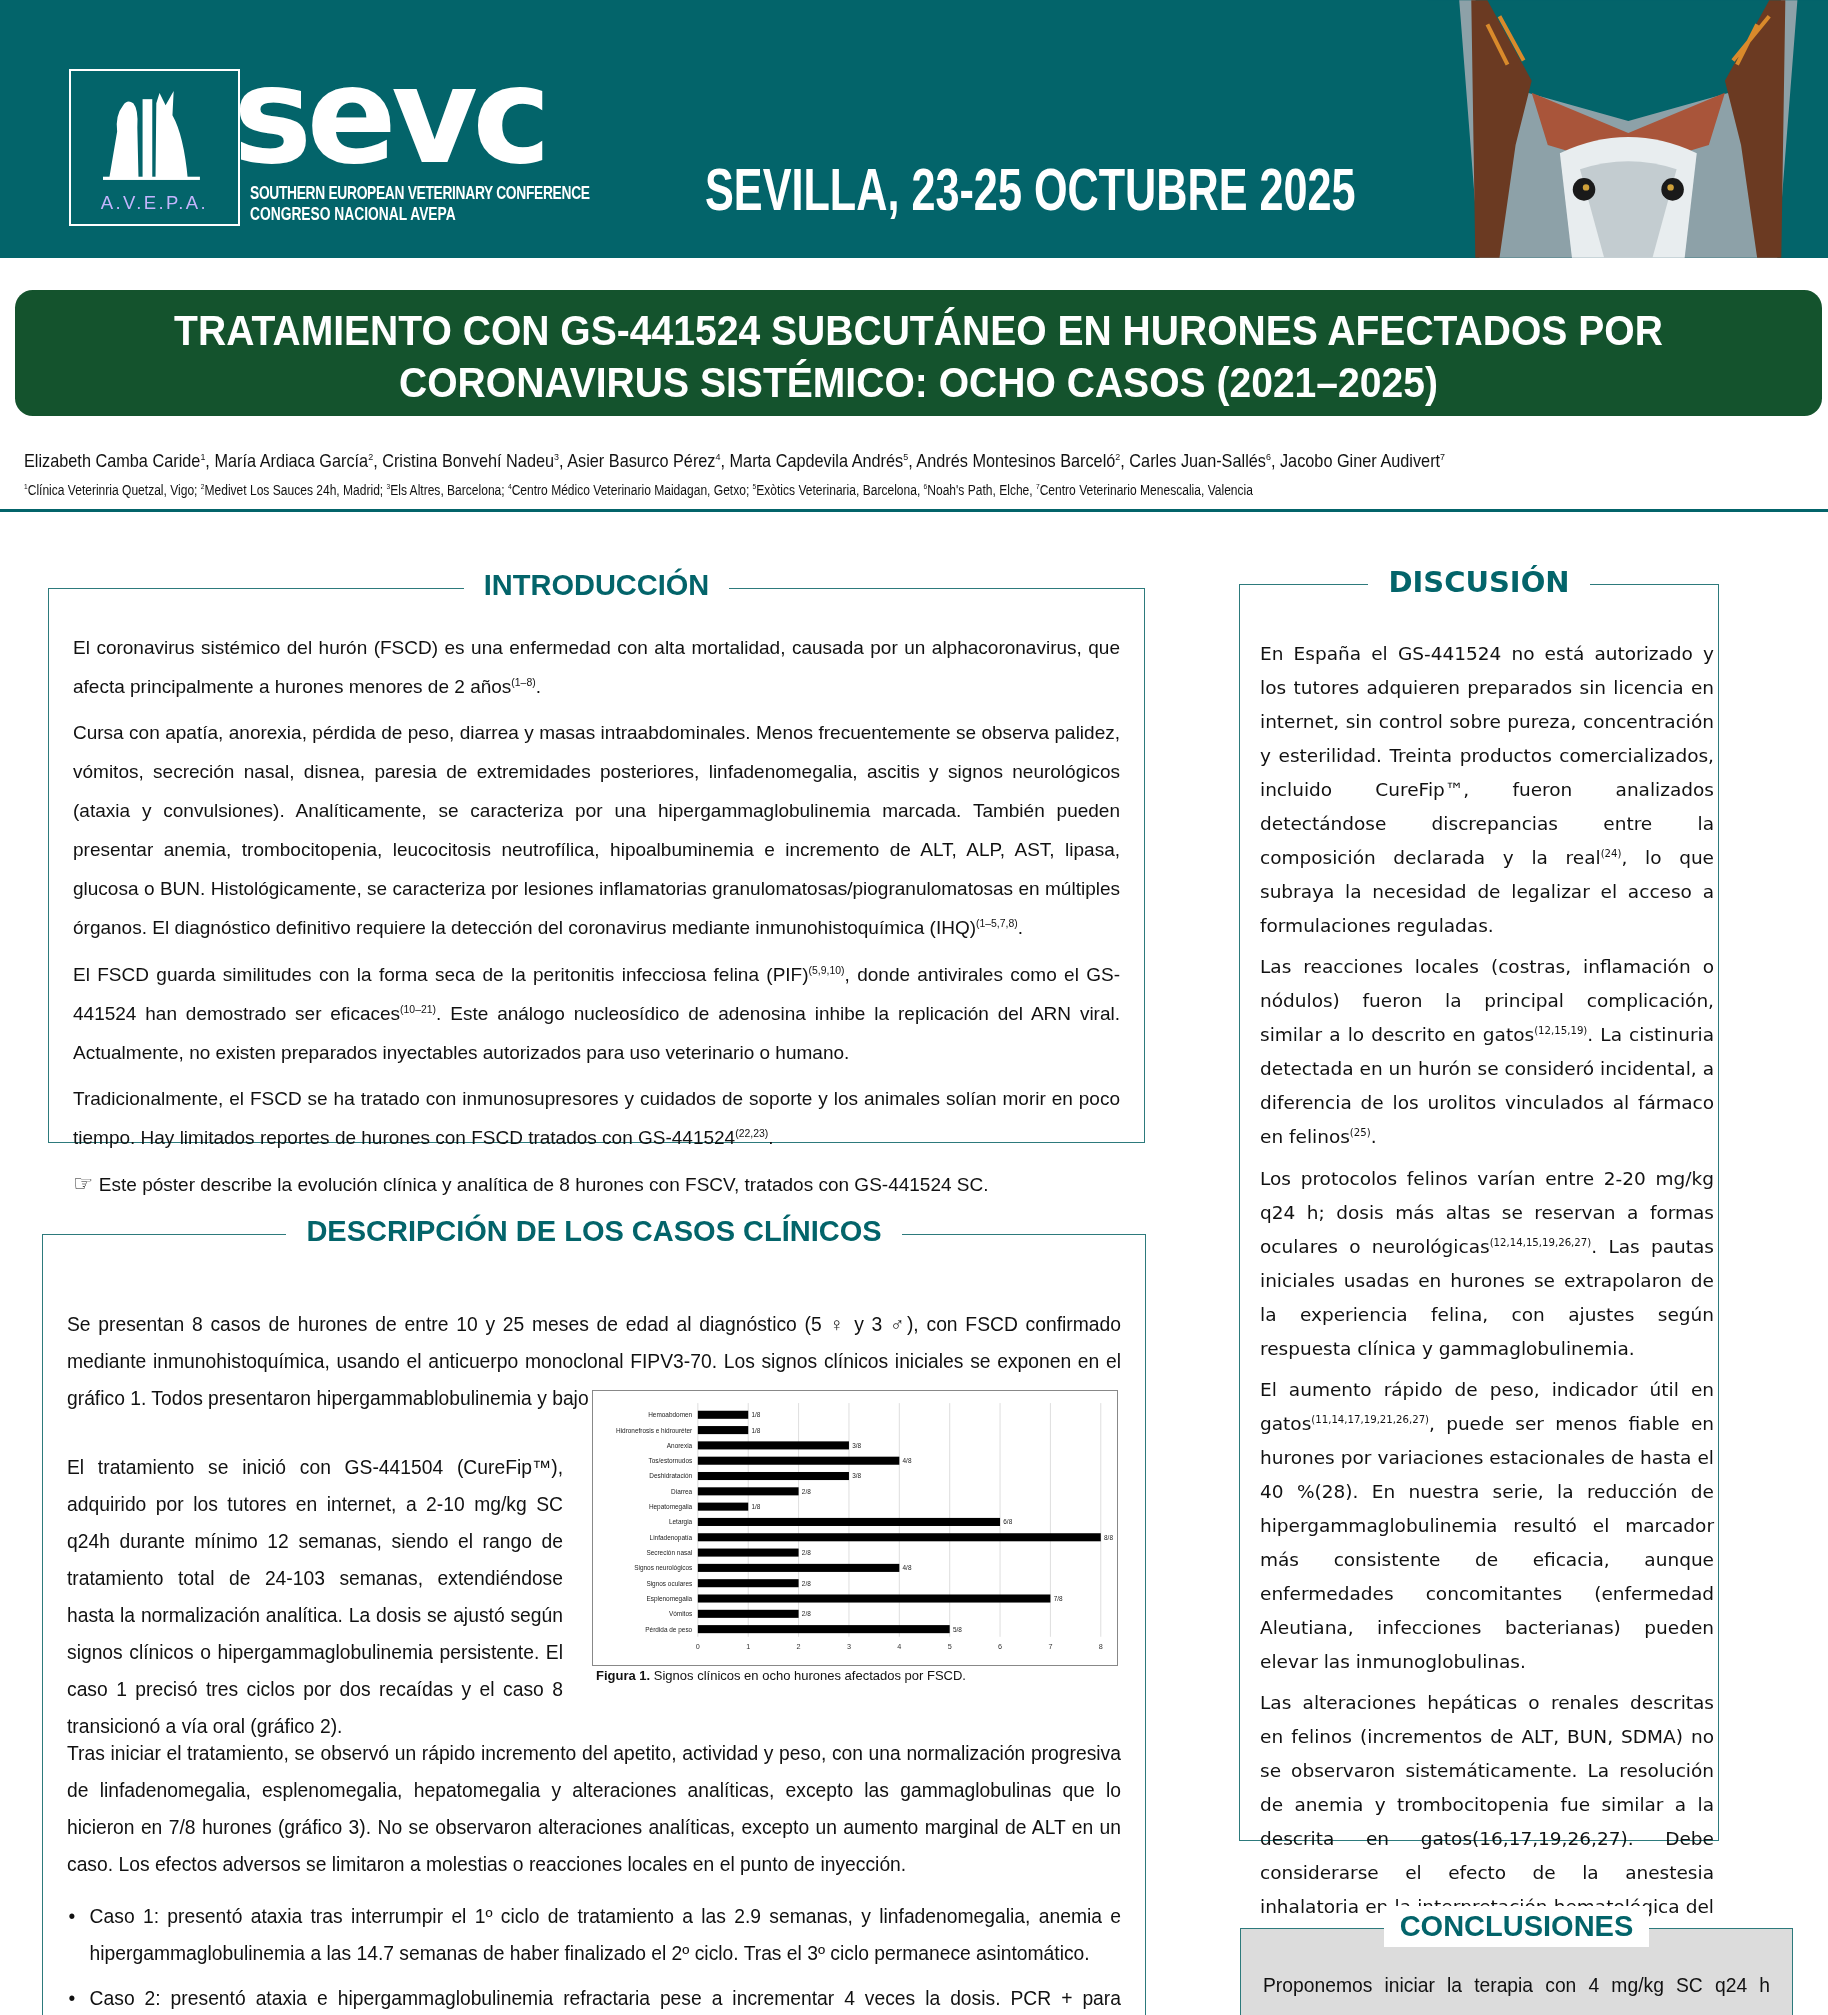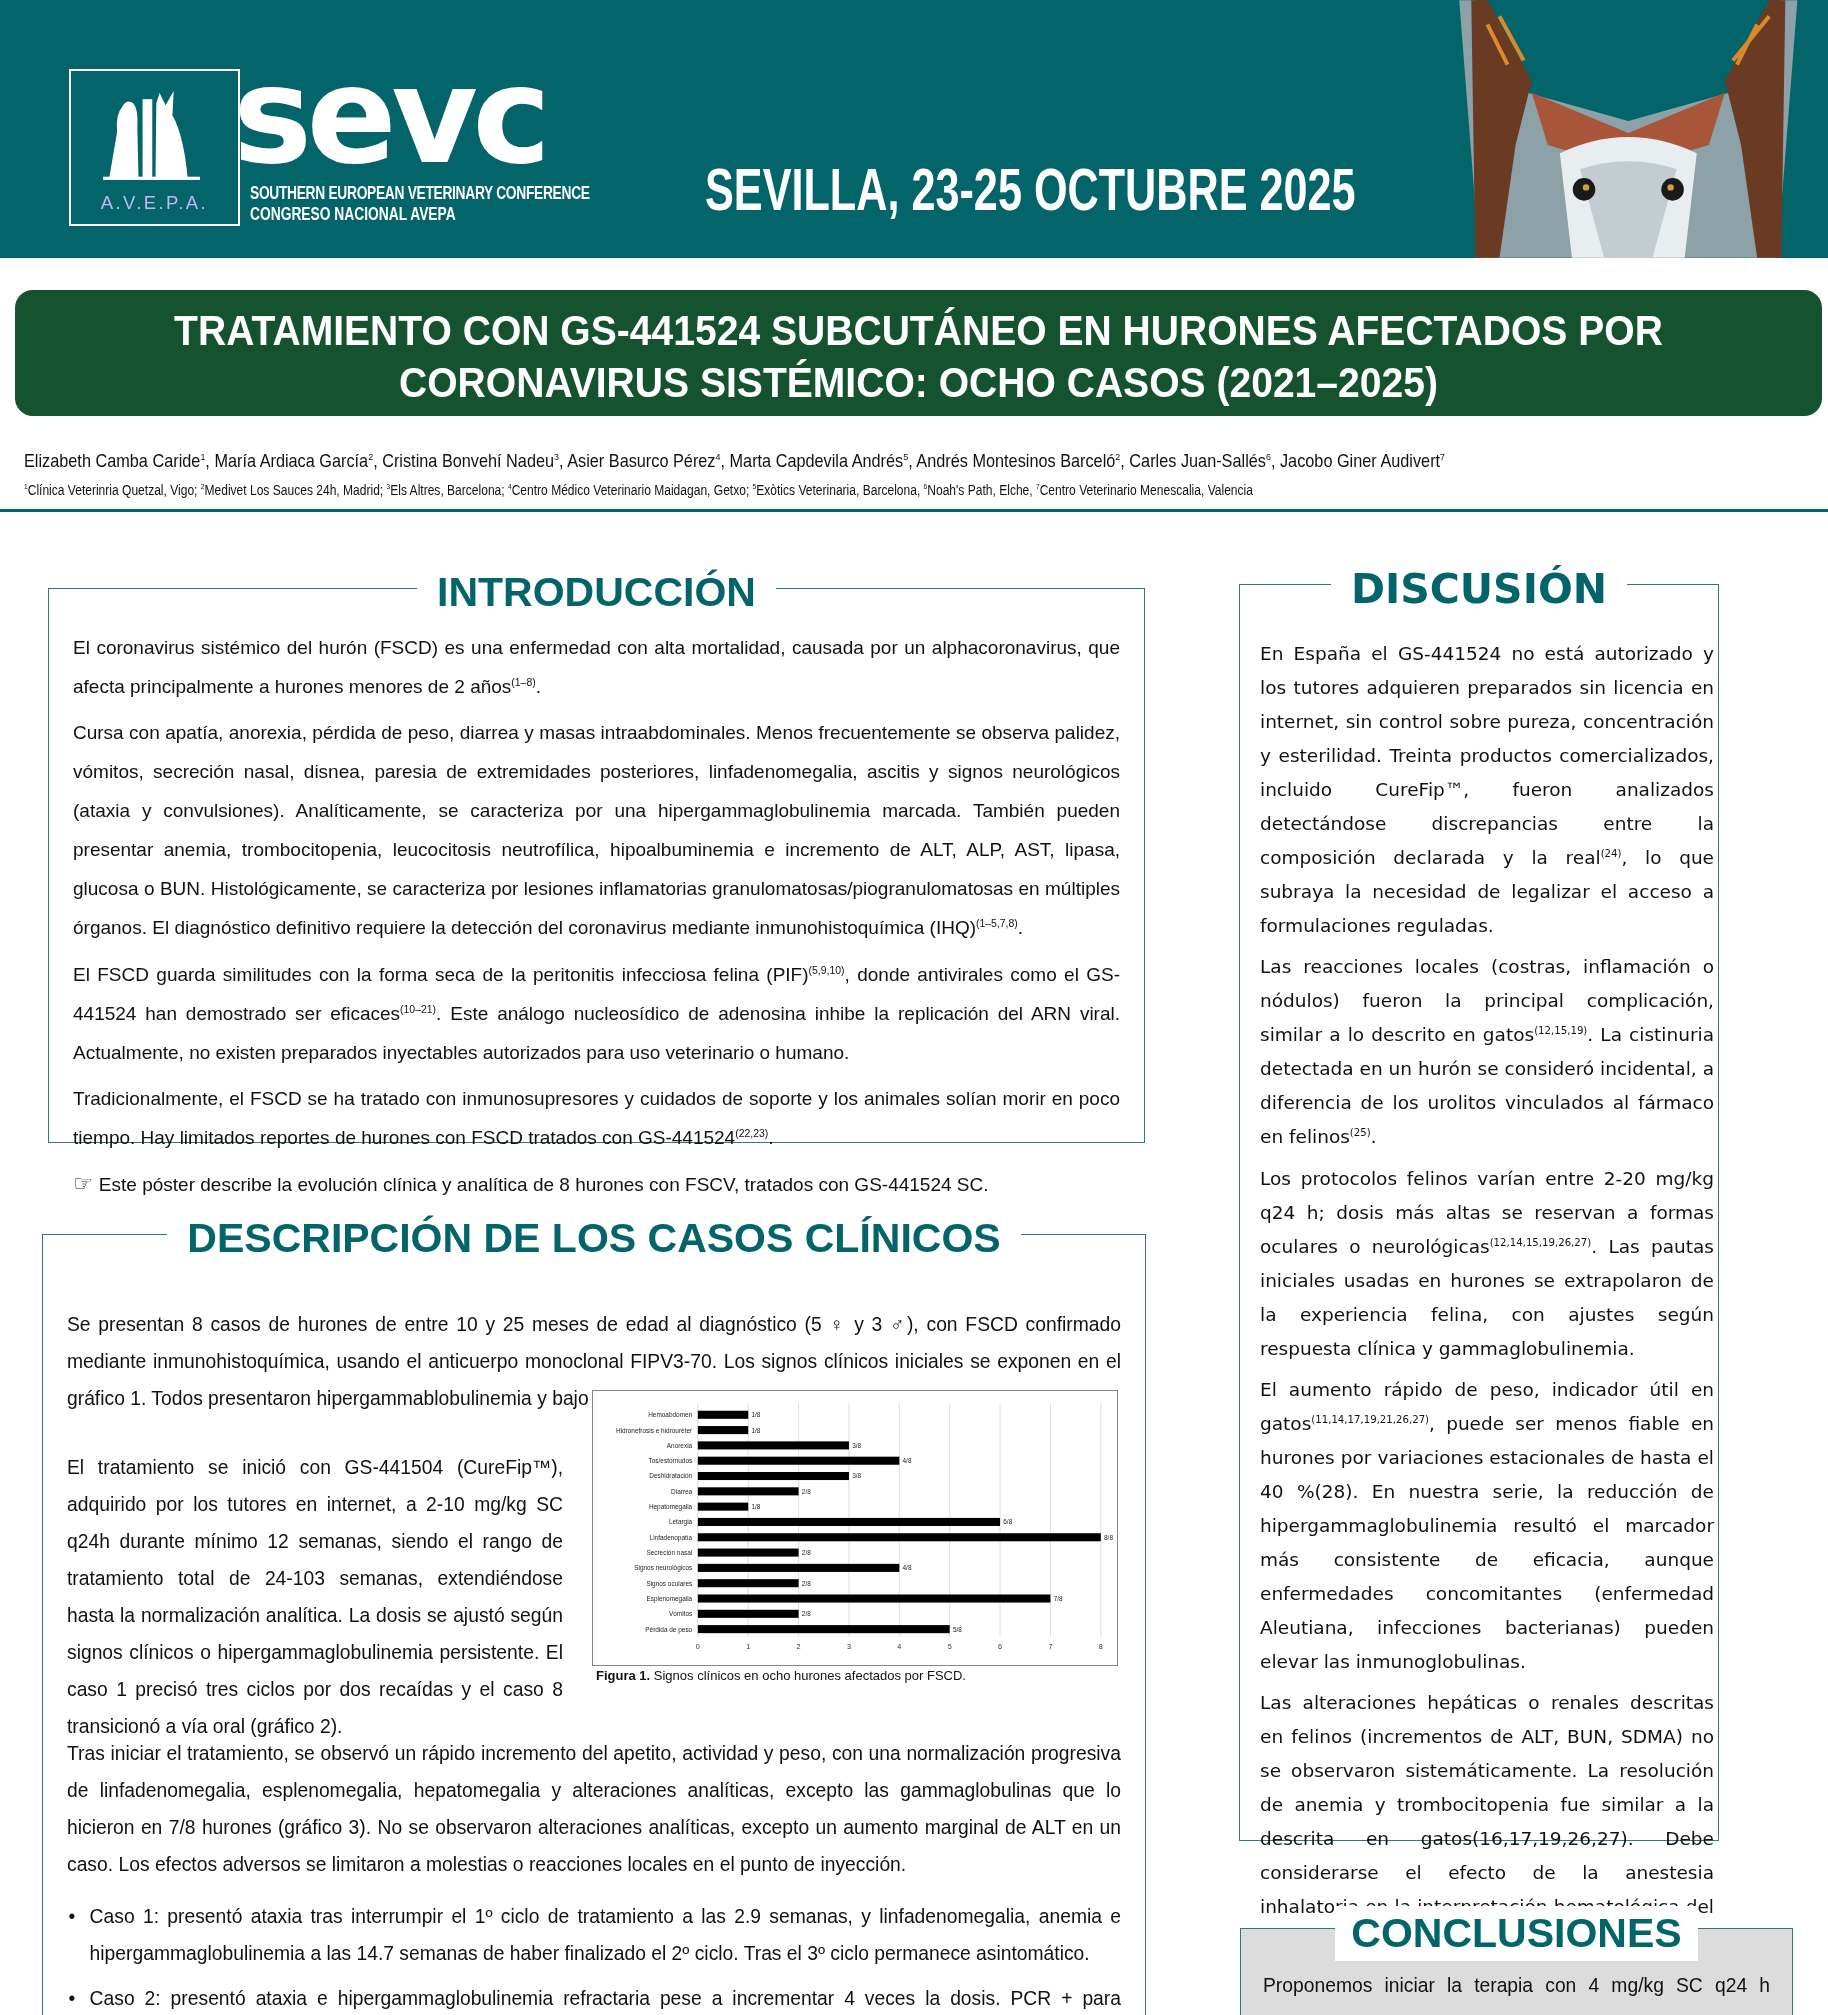--- a/index.html
+++ b/index.html
@@ -18,21 +18,21 @@
   
   #title-box { left:14.5px; top:290px; width:1807px; height:126px; background:#14532d; border-radius:17.7px; color:#fff; text-align:center; }
   #title-text { font-size:42px; font-weight:bold; line-height:52px; padding-top:14.5px; transform:scaleX(0.93); }
   #authors { left:24px; top:451px; font-size:17.7px; white-space:nowrap; transform:scaleX(0.92); transform-origin:left; }
   #affil { left:24px; top:482px; font-size:14px; white-space:nowrap; transform:scaleX(0.86); transform-origin:left; }
   #rule { left:0; top:509px; width:1828px; height:3.2px; background:#03646a; }
 
   
   .section { position:absolute; border:1.2px solid #2d7a7c; box-sizing:border-box; }
   .sec-title { position:absolute; left:0; right:0; top:-20px; text-align:center; }
-  .sec-title span { background:#fff; color:#03646a; font-weight:bold; font-size:41px; padding:0 20px; display:inline-block; }
+  .sec-title span { background:#fff; color:#03646a; font-weight:bold; font-size:29px; padding:0 20px; display:inline-block; }
   .body-text { font-size:19.3px; line-height:35px; text-align:justify; }
   .body-text p { margin:0 0 7.3px 0; }
   .disc { font-family:"DejaVu Sans", sans-serif; font-size:18.5px; line-height:34px; }
   sup { font-size:0.55em; vertical-align:super; line-height:0; }
 
   #intro { left:48px; top:588px; width:1097px; height:555px; }
   #intro .body-text { position:absolute; left:24px; right:24px; top:39px; }
 
   #cases { left:42px; top:1234px; width:1104px; height:1384px; }
   #cases .lead { position:absolute; left:24px; right:24px; top:71px; }

